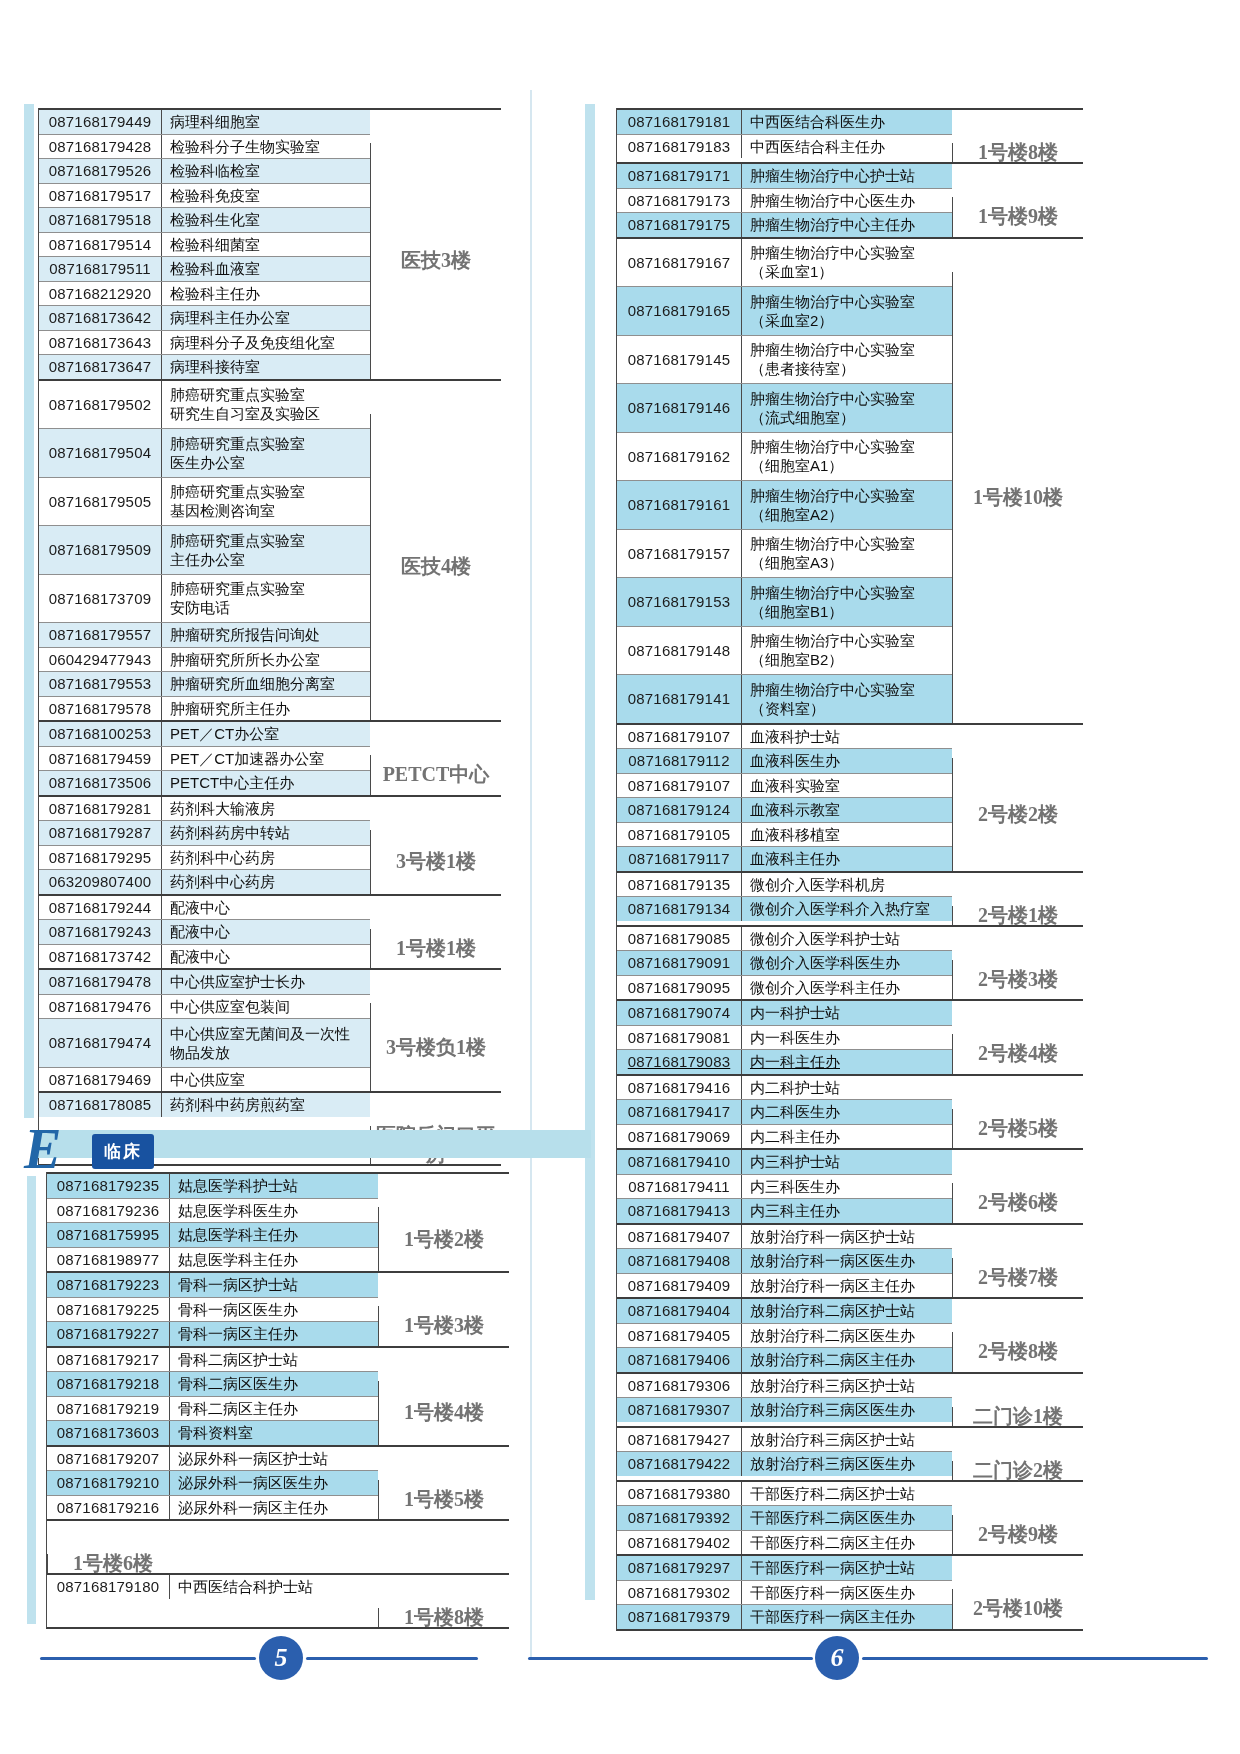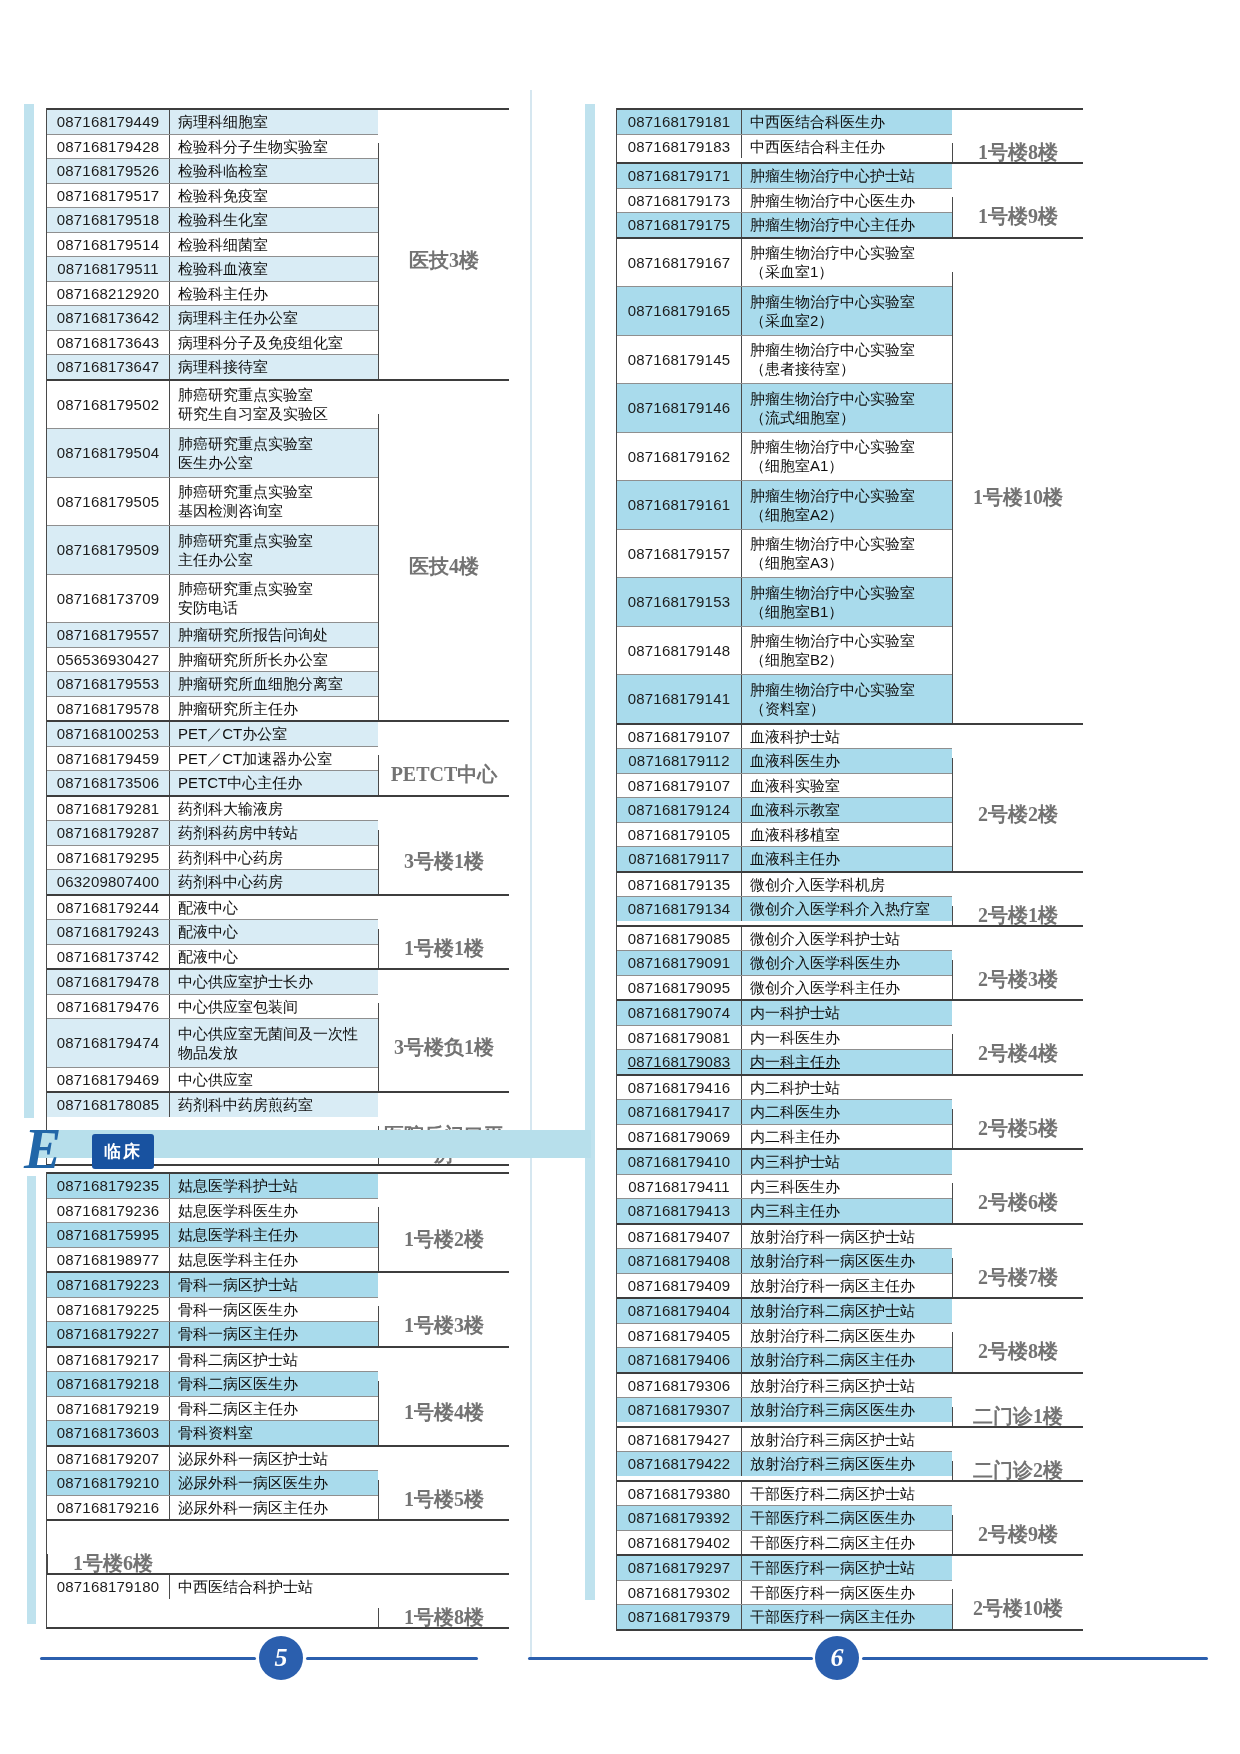--- a/index.html
+++ b/index.html
@@ -59,21 +59,21 @@
   }
 </style>
 </head>
 <body>
 
 <div class="vbar" style="left:24px;top:104px;width:10px;height:1014px"></div>
 <div class="vbar" style="left:27px;top:1176px;width:9px;height:448px"></div>
 <div class="vbar" style="left:585px;top:104px;width:10px;height:1496px"></div>
 <div class="gutter-line" style="left:530px;top:90px;width:2px;height:1570px"></div>
 
-<div class="tbl left" style="left:46px;top:108px;width:462px">
+<div class="tbl left" style="left:38px;top:108px;width:462px">
     <div class="group">
       <div class="group-rows">
         <div class="row" style="background: rgb(217, 236, 245);">
           <div class="cell-phone">087168179449</div>
           <div class="cell-room">病理科细胞室</div>
         </div>
         <div class="row">
           <div class="cell-phone">087168179428</div>
           <div class="cell-room">检验科分子生物实验室</div>
         </div>
@@ -141,21 +141,21 @@
         <div class="row tall">
           <div class="cell-phone">087168173709</div>
           <div class="cell-room">肺癌研究重点实验室
 安防电话</div>
         </div>
         <div class="row" style="background: rgb(217, 236, 245);">
           <div class="cell-phone">087168179557</div>
           <div class="cell-room">肿瘤研究所报告问询处</div>
         </div>
         <div class="row">
-          <div class="cell-phone">056536930427</div>
+          <div class="cell-phone">060429477943</div>
           <div class="cell-room">肿瘤研究所所长办公室</div>
         </div>
         <div class="row" style="background: rgb(217, 236, 245);">
           <div class="cell-phone">087168179553</div>
           <div class="cell-room">肿瘤研究所血细胞分离室</div>
         </div>
         <div class="row">
           <div class="cell-phone">087168179578</div>
           <div class="cell-room">肿瘤研究所主任办</div>
         </div>

